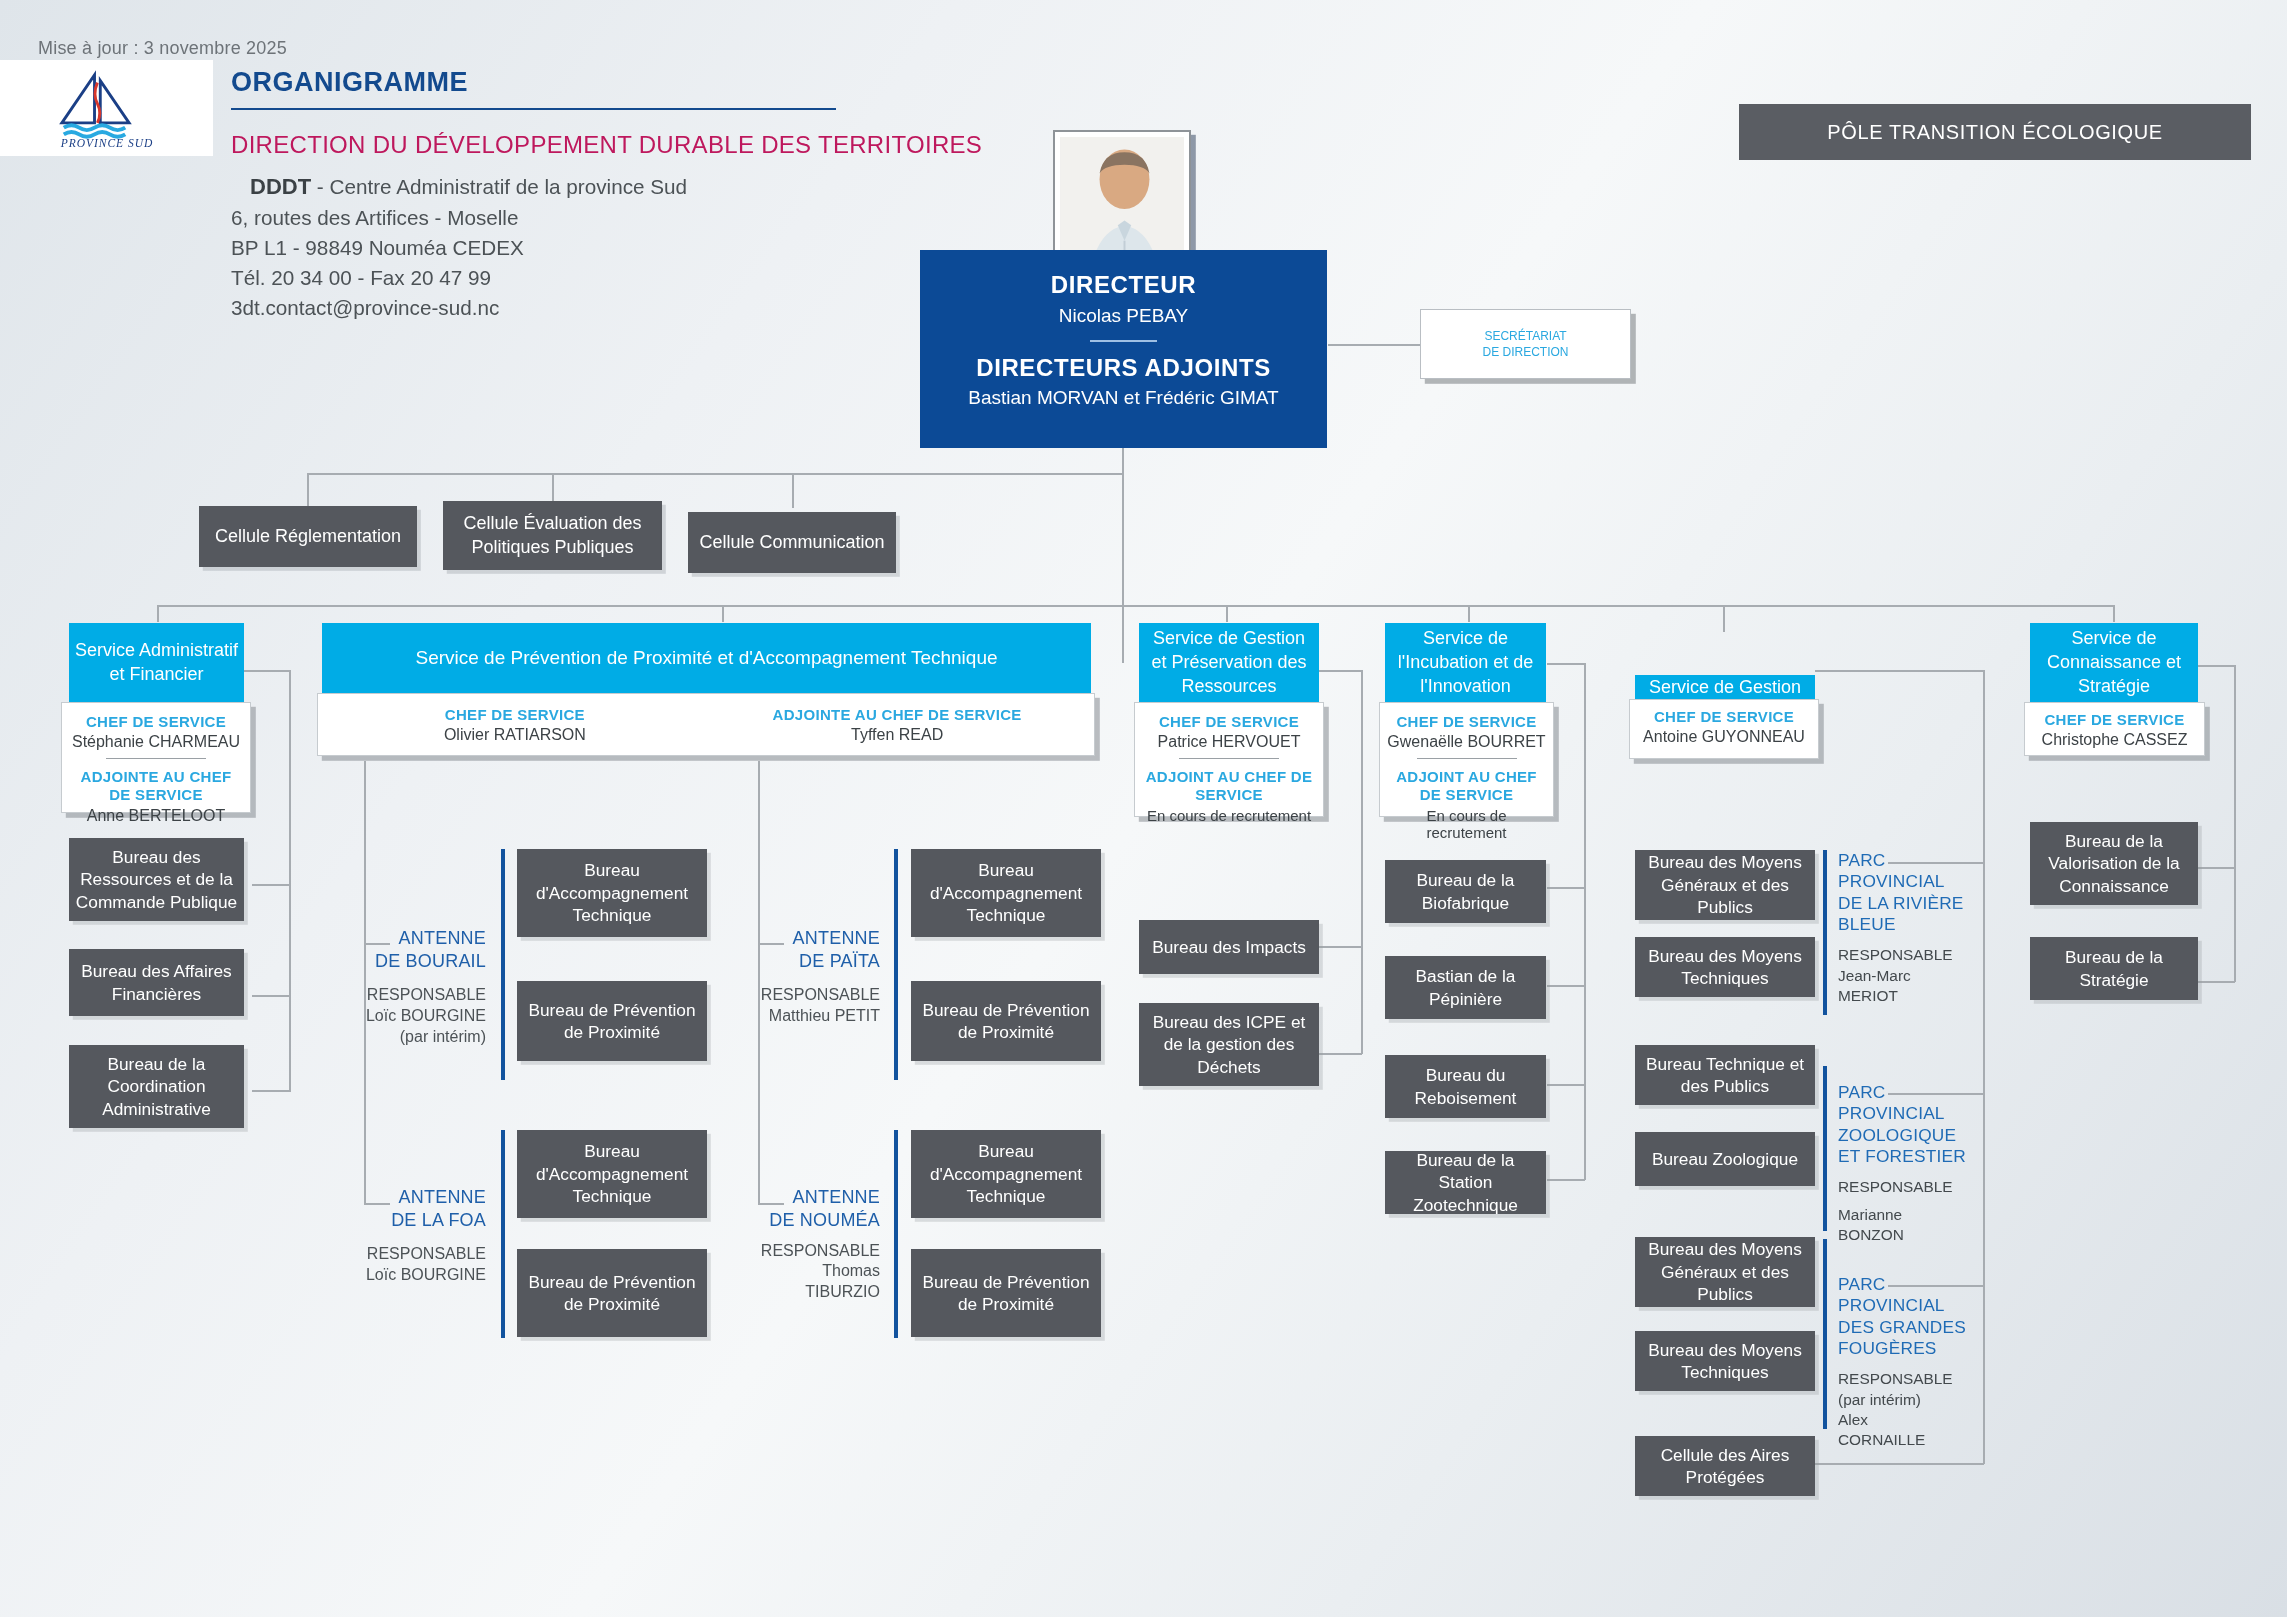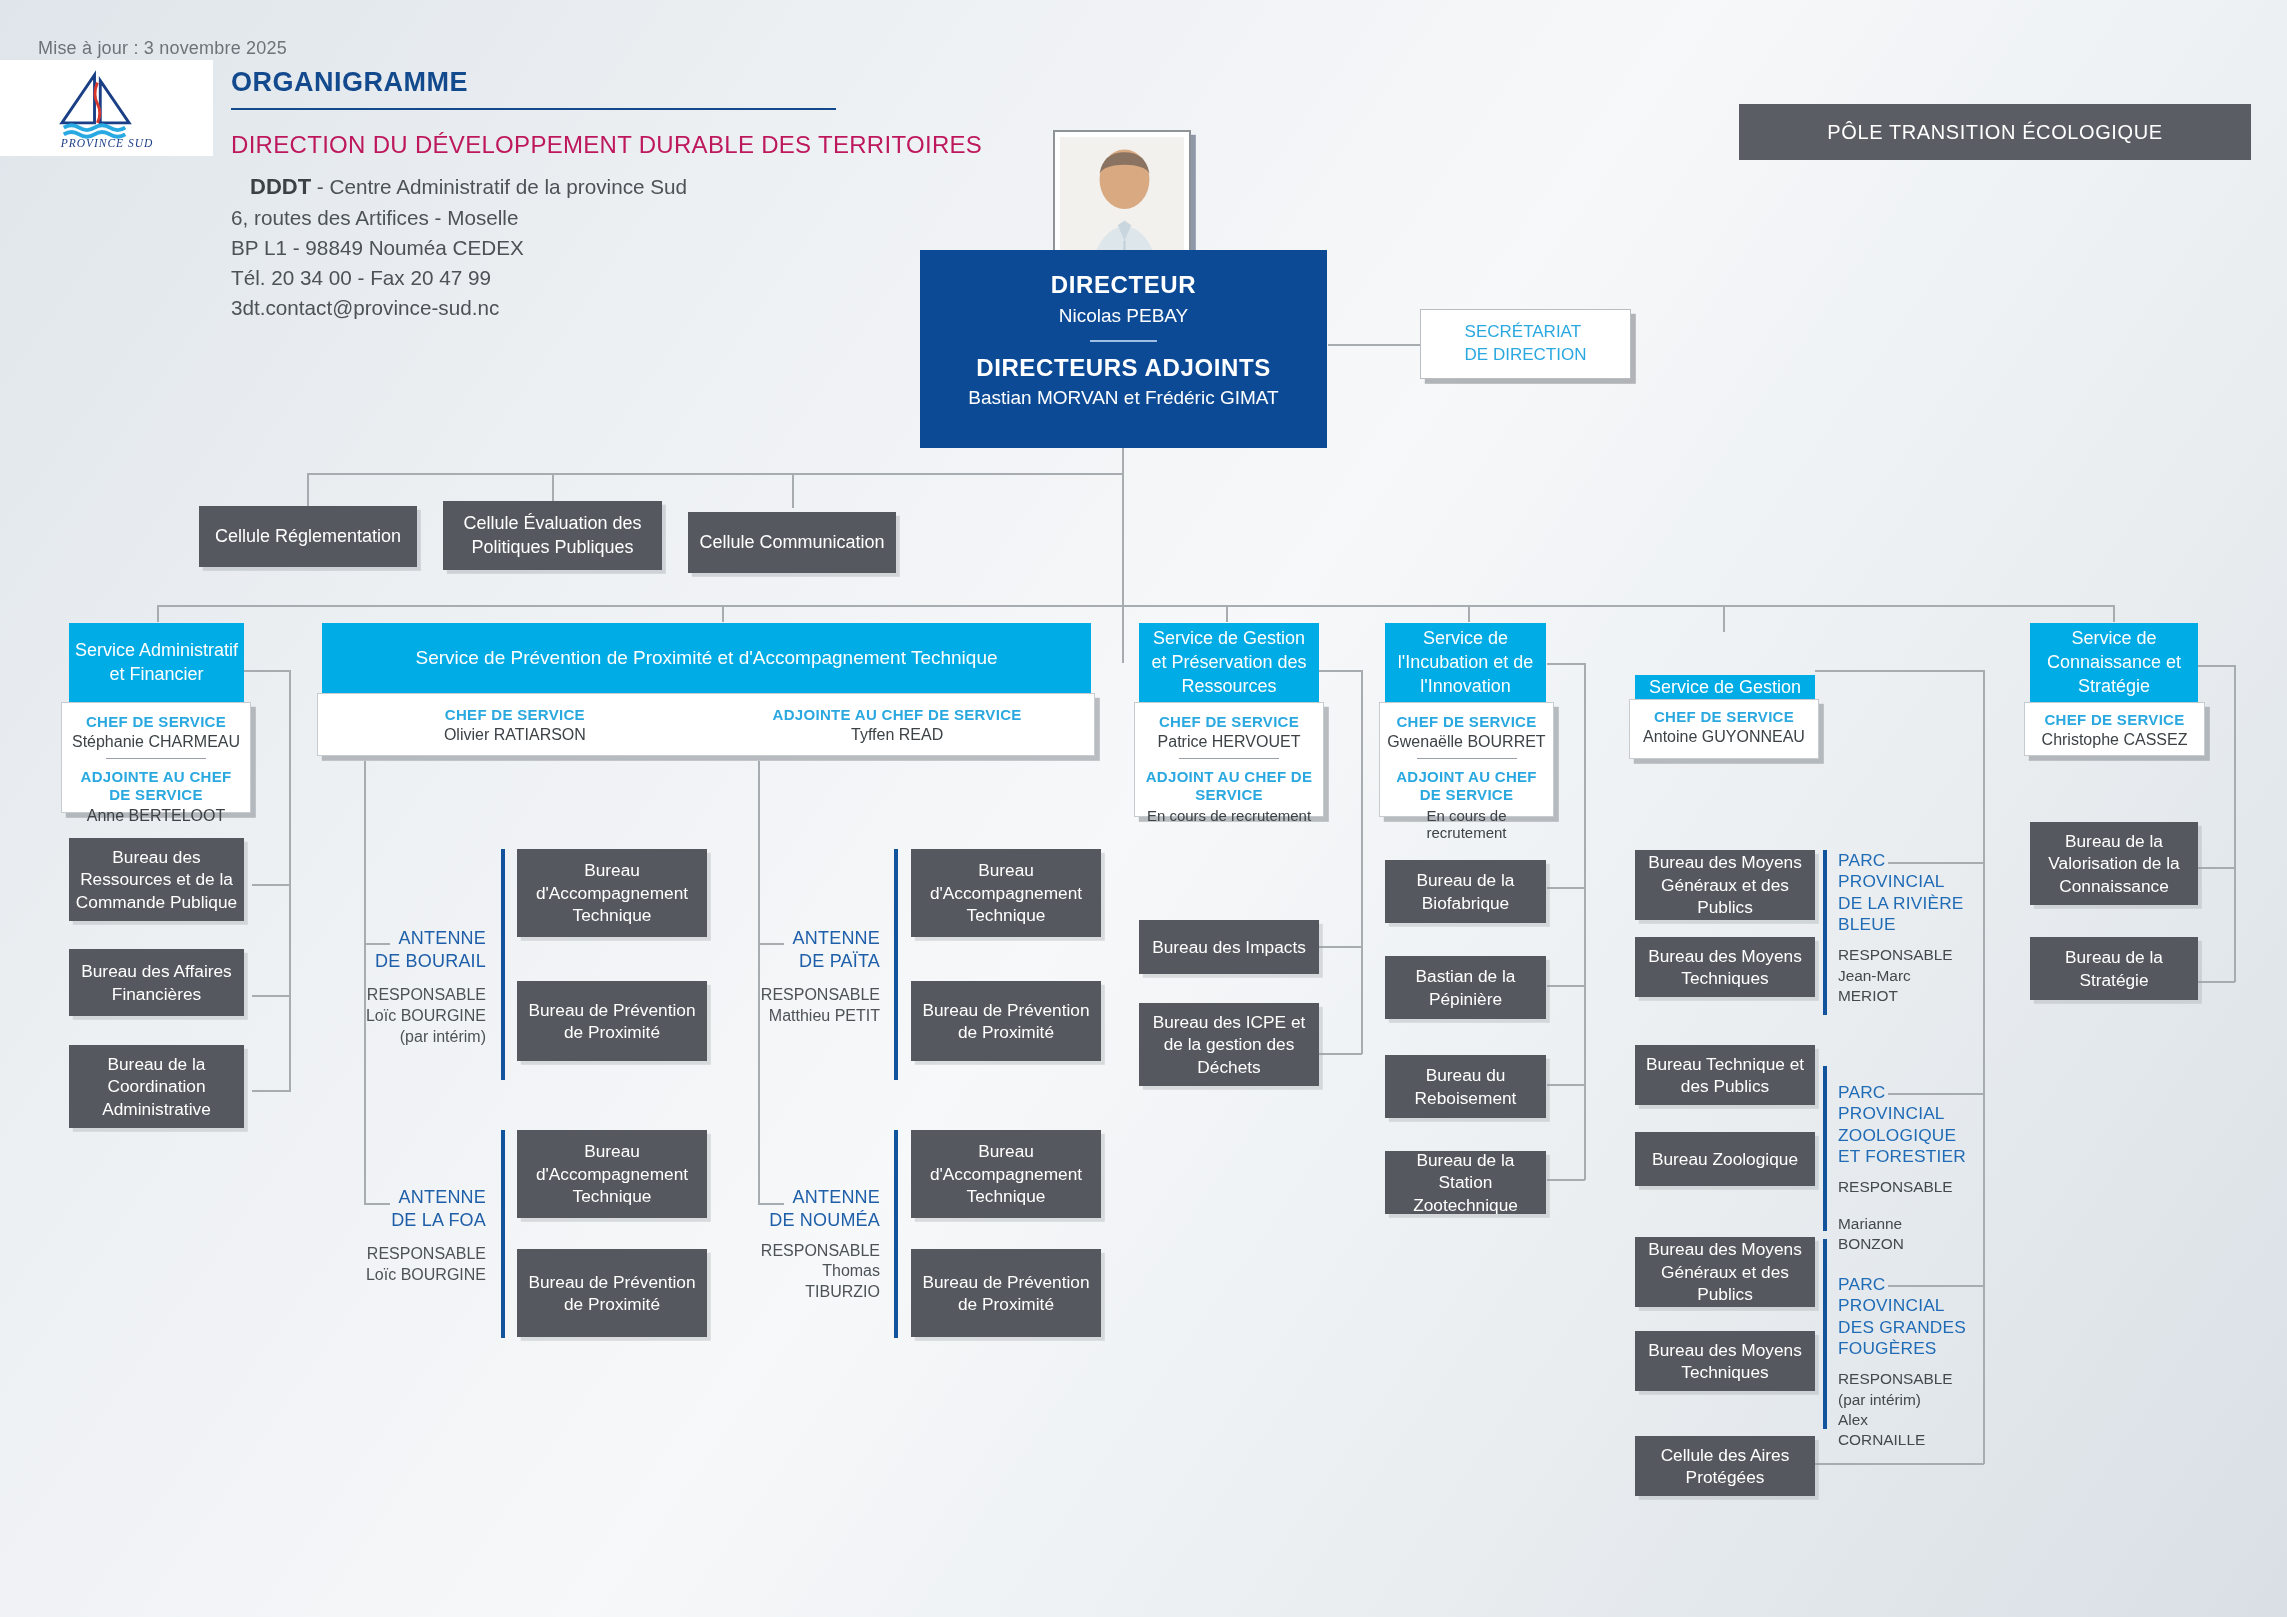--- a/index.html
+++ b/index.html
@@ -31,21 +31,21 @@
                 border:2.9px solid #8e9398; box-shadow:4.8px 4.8px 0 rgba(20,40,70,.45);}
   #photo-frame .ph{ position:absolute; inset:4.8px; overflow:hidden; background:#efefec;}
   #director-box{ left:920px; top:250px; width:407px; height:198px; background:#0c4a96;
                  color:#fff; text-align:center; padding-top:21px;}
   #director-box .role{ font-size:24px; font-weight:bold; letter-spacing:0.6px;}
   #director-box .name{ font-size:19px; margin-top:5.8px;}
   #director-box .sep{ width:67px; height:1.9px; background:#9fc0e4; margin:13.4px auto 11.5px;}
 
   #sec-box{ left:1420px; top:309px; width:211px; height:70px; background:#fff; border:1px solid #b9bec3;
             box-shadow:4.8px 4.8px 0 rgba(120,125,130,.55);
-            color:#2aa8e0; font-size:17px; text-align:left; line-height:1.35;
+            color:#2aa8e0; font-size:12px; text-align:center; line-height:1.35;
             display:flex;align-items:center;justify-content:center;}
 
   
   .cellule{ background:#55585e; color:#fff; font-size:18px; text-align:center;
             display:flex;align-items:center;justify-content:center;line-height:1.3; padding:3.8px 7.7px;
             box-shadow:3.8px 3.8px 0 rgba(150,155,160,.35);}
   #cellule-1{ left:199px; top:506px; width:218px; height:61px;}
   #cellule-2{ left:443px; top:501px; width:219px; height:69px;}
   #cellule-3{ left:688px; top:506px; width:208px; height:61px;margin-top:6px;}
 
@@ -298,21 +298,21 @@
   <div class="t">PARC PROVINCIAL DE LA RIVIÈRE BLEUE</div>
   <div class="r">RESPONSABLE</div>
   <div class="r" style="margin-top:0;">Jean-Marc</div>
   <div class="r" style="margin-top:0;">MERIOT</div>
 </div>
 
 <div class="abs vbar" style="left:1823px;top:1066px;height:165px;"></div>
 <div class="abs parc" style="left:1838px;top:1082px;width:134px;">
   <div class="t">PARC PROVINCIAL ZOOLOGIQUE ET FORESTIER</div>
   <div class="r">RESPONSABLE</div>
-  <div class="r" style="margin-top:16px;">Marianne</div>
+  <div class="r" style="margin-top:7px;">Marianne</div>
   <div class="r" style="margin-top:0;">BONZON</div>
 </div>
 
 <div class="abs vbar" style="left:1823px;top:1239px;height:190px;"></div>
 <div class="abs parc" style="left:1838px;top:1274px;width:134px;">
   <div class="t">PARC PROVINCIAL DES GRANDES FOUGÈRES</div>
   <div class="r">RESPONSABLE</div>
   <div class="r" style="margin-top:0;">(par intérim)</div>
   <div class="r" style="margin-top:0;">Alex</div>
   <div class="r" style="margin-top:0;">CORNAILLE</div>

